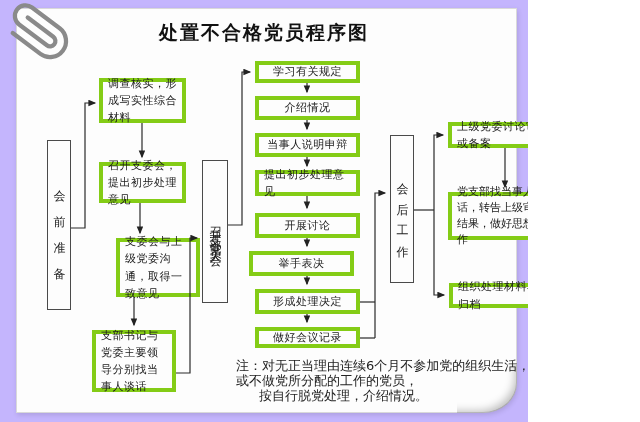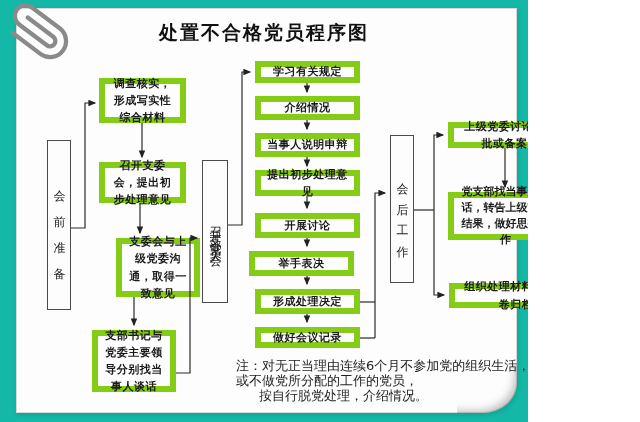--- a/index.html
+++ b/index.html
@@ -1,41 +1,40 @@
 <!DOCTYPE html>
 <html><head>
 <meta charset="utf-8">
 <style>
   html,body{margin:0;padding:0;background:#ffffff;}
   .stage{
     position:relative;width:528px;height:422px;overflow:hidden;
-    font-family:"DejaVu Sans",sans-serif;color:#1a1a1a;background:#14b8a6;
+    font-family:"DejaVu Sans",sans-serif;color:#1a1a1a;background:#c4b5fd;
   }
   .card{
     position:absolute;left:16px;top:8px;right:11px;bottom:9px;
     background:#fdfdfd;border:1px solid #d9d9d9;
     border-bottom-right-radius:34px 30px;
     box-shadow:1px 2px 5px rgba(0,0,0,0.12);
   }
   .curl{
     position:absolute;right:11px;bottom:9px;width:60px;height:48px;
     border-bottom-right-radius:34px 30px;
     box-shadow:inset -6px -6px 8px -4px rgba(0,0,0,0.25);
     pointer-events:none;
   }
   .title{
     position:absolute;left:0;top:20px;width:100%;text-align:center;
     font-size:19px;font-weight:bold;letter-spacing:2px;color:#111;
   }
   .box{
-    position:absolute;border:6px solid #84cc16;background:#fdfdfd;
-    display:flex;align-items:center;justify-content:center;text-align:center;
+    position:absolute;border:4px solid #84cc16;background:#fdfdfd;
+    display:flex;align-items:center;justify-content:center;text-align:left;
     font-size:11px;line-height:1.55;letter-spacing:0.5px;box-sizing:border-box;
     padding:1px 5px;
-    font-weight:bold;
   }
   .vbox{
     position:absolute;border:1px solid #4a4a4a;background:#fdfdfd;
     display:flex;align-items:center;justify-content:center;
     writing-mode:vertical-rl;text-orientation:upright;
     font-size:12px;box-sizing:border-box;
   }
   .vbox.pre{letter-spacing:26px;padding-top:14px;}
   .vbox.meet{letter-spacing:4px;padding-top:3px;}
   .vbox.post{letter-spacing:21px;padding-top:12px;}

